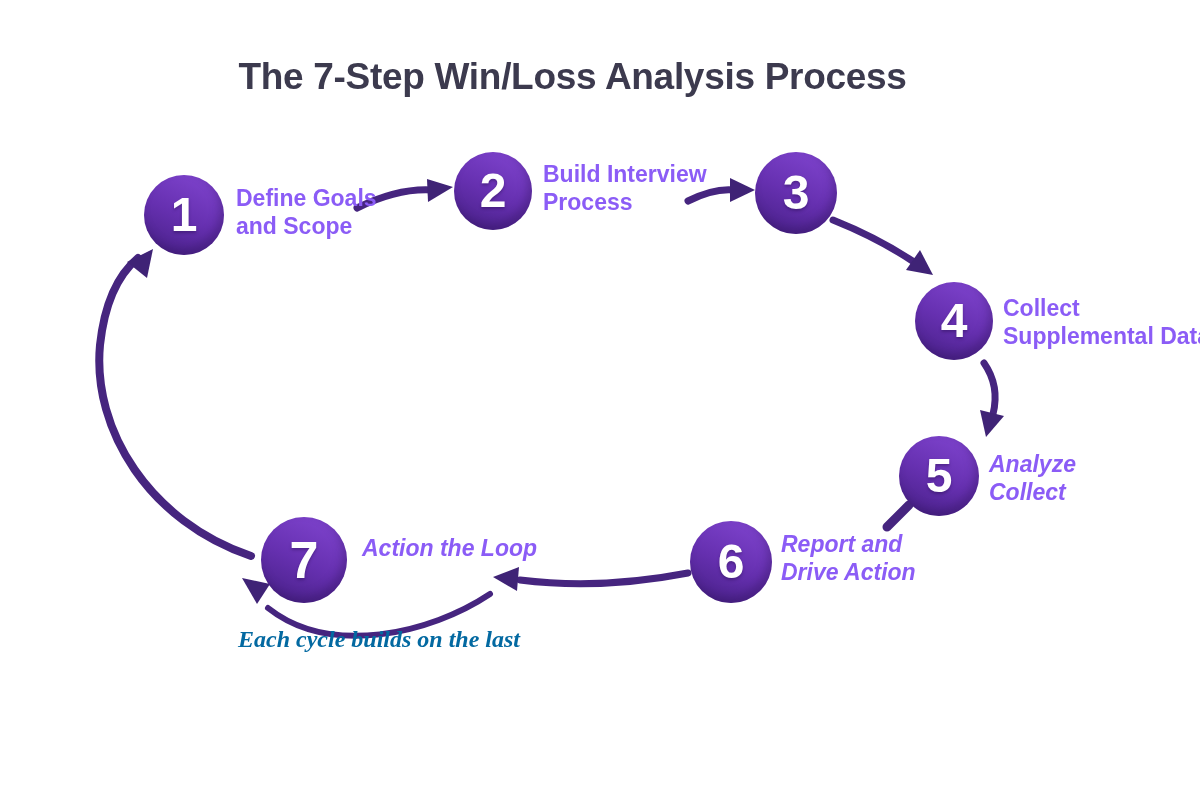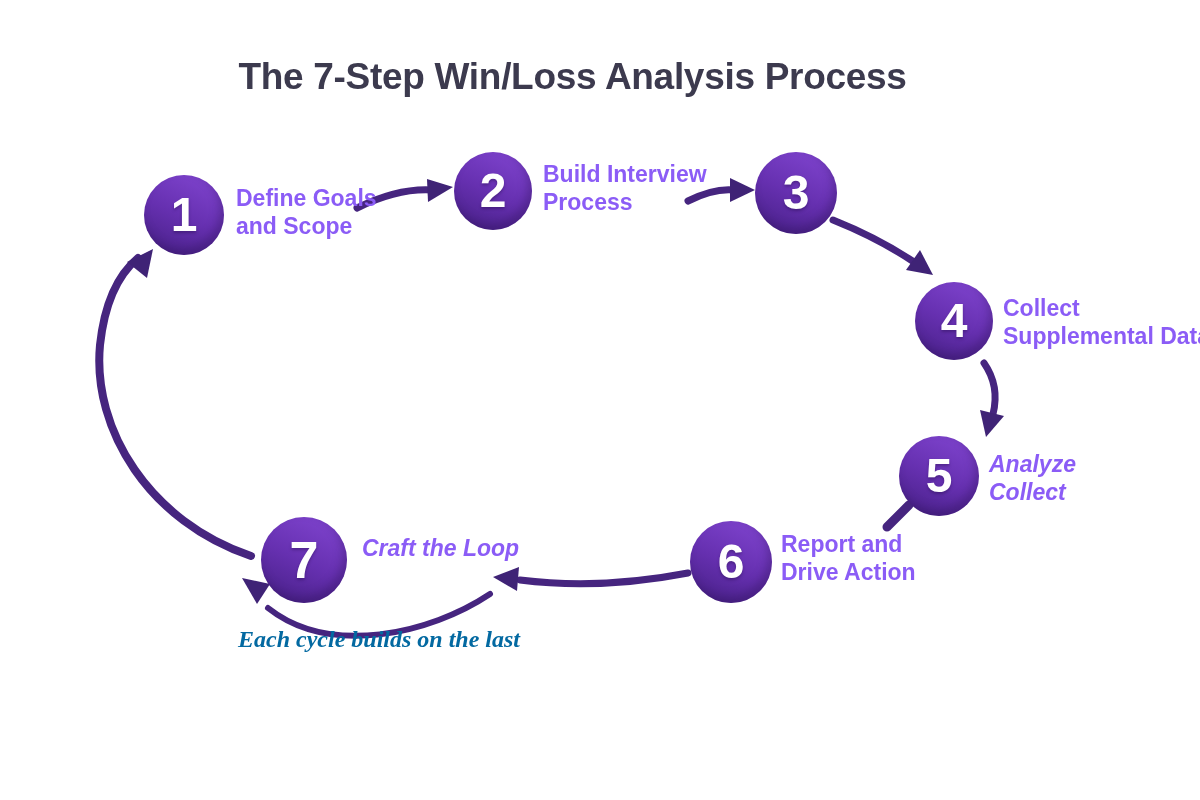--- a/index.html
+++ b/index.html
@@ -33,21 +33,21 @@
   .n7 span{font-size:52px;}
   .step-label{
     position:absolute;color:#8b5cf6;font-size:23px;font-weight:bold;
     line-height:28px;white-space:nowrap;
   }
   .l1{left:236px;top:184px;}
   .l2{left:543px;top:160px;}
   .l3{left:846px;top:162px;}
   .l4{left:1003px;top:294px;}
   .l5{left:989px;top:450px;font-style:italic;}
-  .l6{left:781px;top:530px;}
+  .l6{left:781px;top:530px;font-style:italic;}
   .l7{left:362px;top:534px;font-style:italic;}
   .cycle-note{
     position:absolute;left:238px;top:626px;
     font-family:"Liberation Serif", serif;font-style:italic;font-weight:bold;
     font-size:24px;color:#0369a1;white-space:nowrap;
   }
 </style>
 </head>
 <body>
 
@@ -133,18 +133,18 @@
   </div>
   <div class="step-label l5">
     <div>Analyze</div>
     <div>Collect</div>
   </div>
   <div class="step-label l6">
     <div>Report and</div>
     <div>Drive Action</div>
   </div>
   <div class="step-label l7">
-    <div>Craft the Loop</div>
+    <div>Action the Loop</div>
   </div>
 
   <div class="cycle-note">Each cycle builds on the last</div>
 
 </div>
 
 </body></html>

